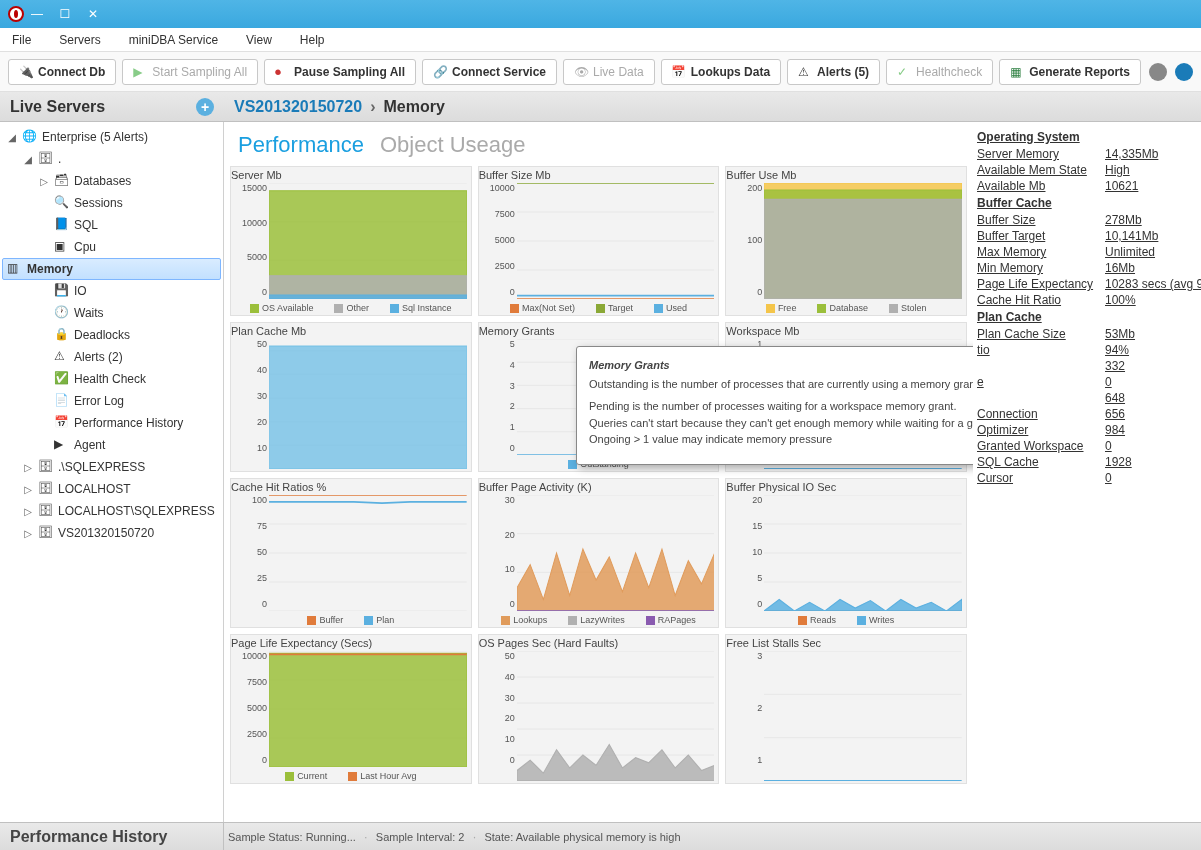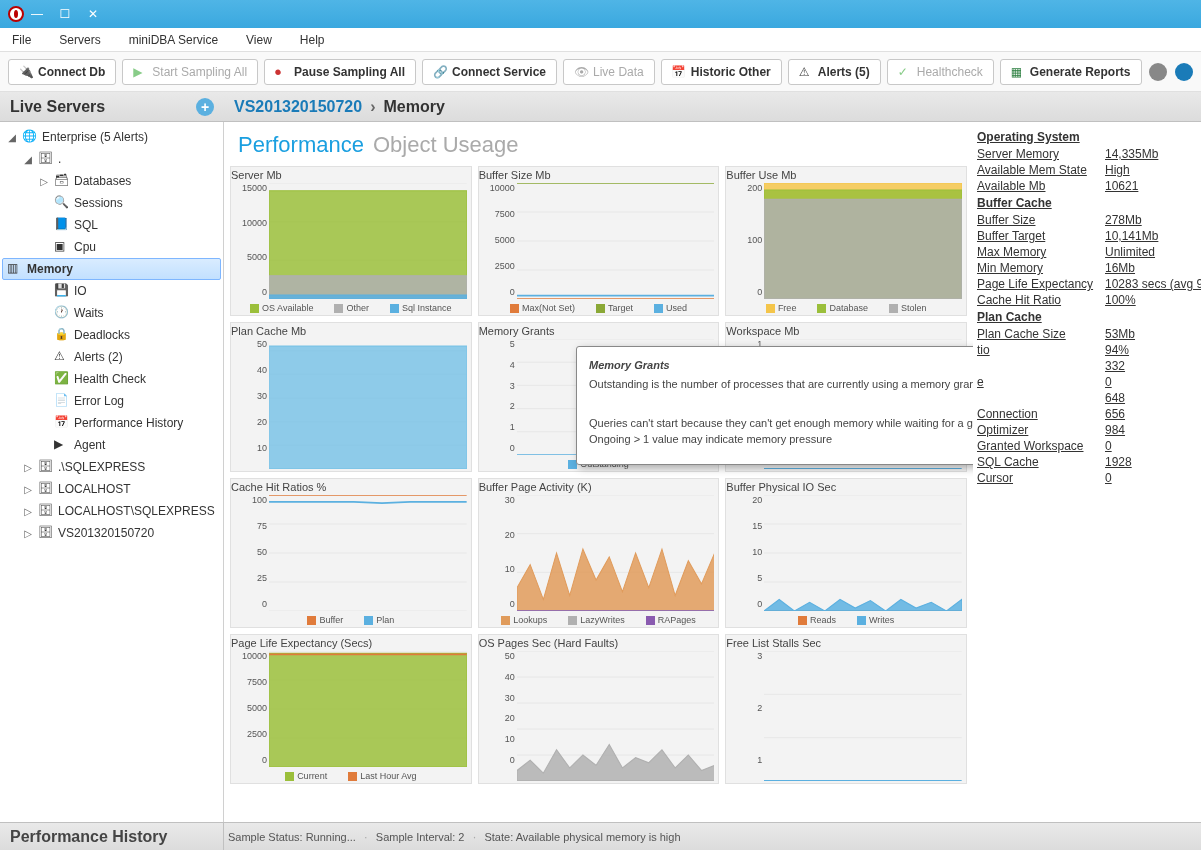--- a/index.html
+++ b/index.html
@@ -33,21 +33,21 @@
 .ticon{width:16px;height:16px;display:inline-block;}
 .ind1{padding-left:22px;} .ind2{padding-left:38px;} .ind3{padding-left:54px;}
 
 .main{ flex:1; display:flex; flex-direction:column; overflow:hidden;}
 .breadcrumb{height:30px;background:linear-gradient(#e9e9e9,#dcdcdc);display:flex;align-items:center;padding:0 10px;font-size:16px;font-weight:600;border-bottom:1px solid #c0c0c0;}
 .breadcrumb .srv{color:#1a7bb8;}
 .breadcrumb .sep{color:#666;margin:0 8px;}
 
 .content{flex:1;display:flex;overflow:hidden;}
 .charts{flex:1;padding:6px 4px;overflow:hidden;}
-.tabs{display:flex;gap:9px;padding:4px 10px 8px;font-size:22px;}
+.tabs{display:flex;gap:16px;padding:4px 10px 8px;font-size:22px;}
 .tabs .act{color:#1a9fe0;}
 .tabs .inact{color:#aaa;cursor:pointer;}
 
 .grid{display:grid;grid-template-columns:repeat(3,1fr);gap:6px;padding:0 2px;}
 .chart{background:#f3f3f3;border:1px solid #e0e0e0;height:150px;display:flex;flex-direction:column;position:relative;}
 .chart .ctitle{text-align:left;font-size:11px;padding:2px 0;color:#444;background:#f3f3f3;}
 .chart .plot{flex:1;position:relative;background:#f3f3f3;margin:0 4px 2px 38px;}
 .chart .yaxis{position:absolute;left:2px;top:16px;bottom:18px;width:34px;display:flex;flex-direction:column;justify-content:space-between;font-size:9px;color:#555;text-align:right;}
 .chart .legend{display:flex;justify-content:center;gap:21px;font-size:9px;color:#555;padding:2px 0;flex-wrap:wrap;}
 .lg{display:flex;align-items:center;gap:3px;}
@@ -106,21 +106,21 @@
   <div class="tbtn">
       <span class="ico">🔗</span>
       <span class="bold">Connect Service</span>
     </div>
   <div class="tbtn disabled">
       <span class="ico">👁</span>
       <span>Live Data</span>
     </div>
   <div class="tbtn">
       <span class="ico">📅</span>
-      <span class="bold">Historic Other</span>
+      <span class="bold">Lookups Data</span>
     </div>
   <div class="tbtn">
       <span class="ico">⚠</span>
       <span class="bold">Alerts (5)</span>
     </div>
   <div class="tbtn disabled">
       <span class="ico" style="color:#8c8">✓</span>
       <span>Healthcheck</span>
     </div>
   <div class="tbtn">
@@ -513,21 +513,21 @@
                   <line x1="0" y1="0" x2="200" y2="0" stroke="#ddd" stroke-width="0.5"></line>
                   <path d="M0,100 L28.57142857142857,100 L57.14285714285714,100 L85.71428571428571,100 L114.28571428571428,100 L142.85714285714286,100 L171.42857142857142,100 L200,100" fill="none" stroke="#5bb0e0" stroke-width="1.5"></path>
                 </svg>
               </div>
             </div>
           </div>
 
         <div class="tooltip" style="left:352px;top:224px;">
           <div class="tt-title">Memory Grants</div>
           <p>Outstanding is the number of processes that are currently using a memory grant.</p>
-          <p><br><span>Queries can't start because they can't get enough memory while waiting for a grant.</span><br><span>Ongoing &gt; 1 value may indicate memory pressure</span></p>
+          <p><span>Pending is the number of processes waiting for a workspace memory grant.</span><br><span>Queries can't start because they can't get enough memory while waiting for a grant.</span><br><span>Ongoing &gt; 1 value may indicate memory pressure</span></p>
         </div>
       </div>
 
       <div class="info">
         <div class="sect">Operating System</div>
         <div class="row">
             <span class="k">Server Memory</span>
             <span class="v">14,335Mb</span>
           </div>
         <div class="row">

